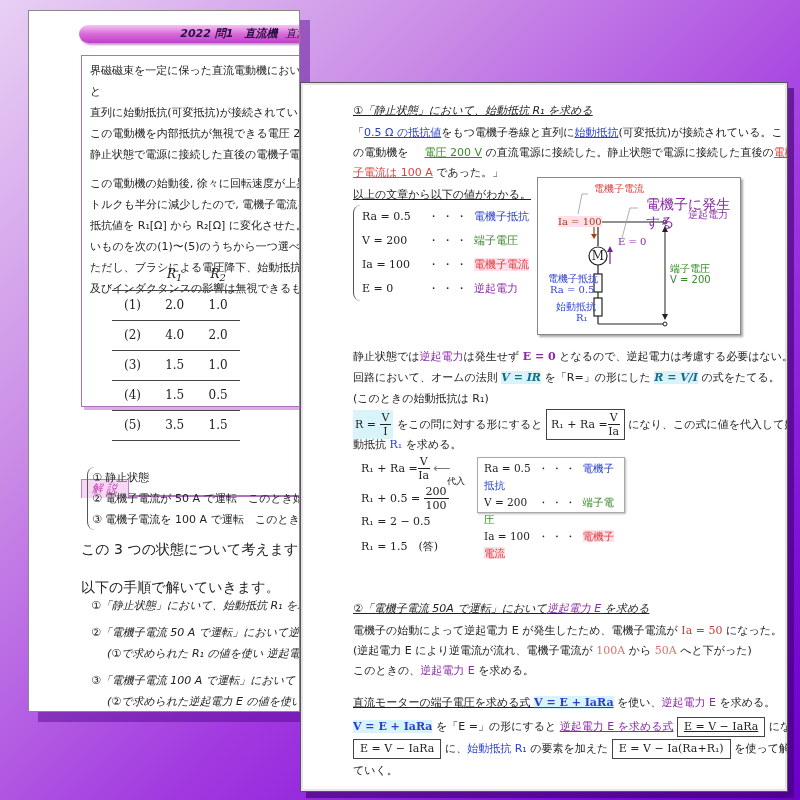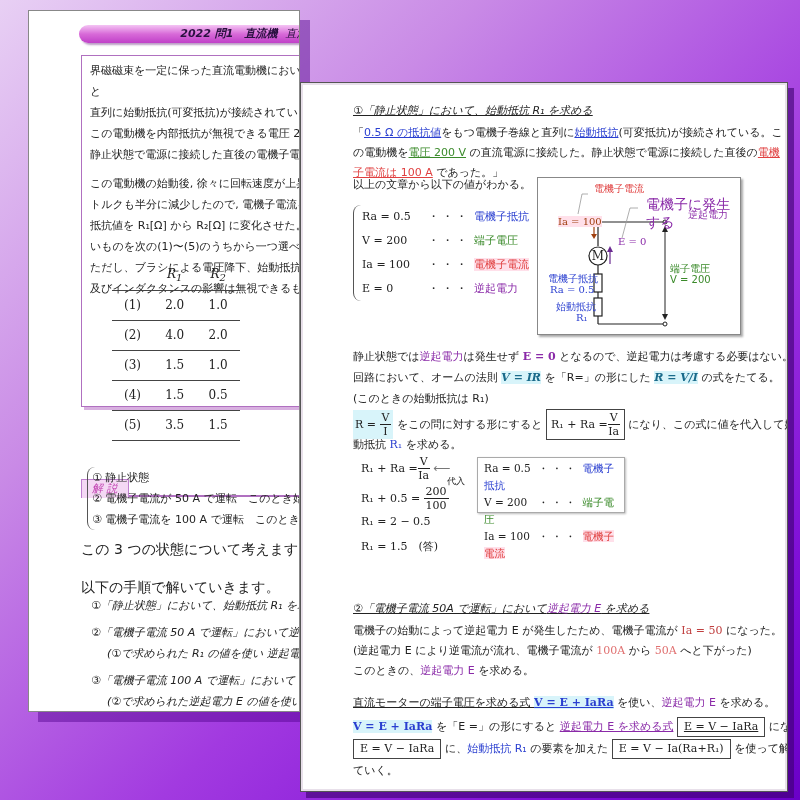--- a/index.html
+++ b/index.html
@@ -11,21 +11,21 @@
     color: #222;
   }
   .serif { font-family: "DejaVu Serif", "Liberation Serif", serif; }
   .blue { color: #2a3fd0; }
   .green { color: #3a8a2a; }
   .red { color: #e04040; }
   .purple { color: #8a2aa8; }
   .hl-red { background: #ffe0ea; }
   .hl-cyan { background: #d8f4fa; }
   .ul-blue { text-decoration: underline; text-decoration-color: #2a3fd0; }
-  .ul-green { text-decoration: underline; text-decoration-color: #3a8a2a; }
+  .ul-green { text-decoration: underline; text-decoration-color: #3a8a2a; margin-left: 16px; }
   .ul-red { text-decoration: underline; text-decoration-color: #e04040; }
   .ul { text-decoration: underline; }
   .boxed { border: 1px solid #444; padding: 0 6px; display: inline-block; line-height: 18px; }
 
   
   .page-back {
     position: absolute; left: 28px; top: 10px; width: 272px; height: 702px;
     background: #fff; border: 1px solid #888;
     box-shadow: 10px 10px 0 rgba(80,0,140,0.45);
     overflow: hidden;
@@ -177,21 +177,21 @@
     <div class="line" style="top:42px;">
       <span>「</span><span class="blue ul-blue">0.5 Ω の抵抗値</span><span>をもつ電機子巻線と直列に</span><span class="blue ul-blue">始動抵抗</span><span>(可変抵抗)が接続されている。こ</span>
     </div>
     <div class="line" style="top:62px;">
       <span>の電動機を</span><span class="green ul-green">電圧 200 V</span><span> の直流電源に接続した。静止状態で電源に接続した直後の</span><span class="red ul-red">電機</span>
     </div>
     <div class="line" style="top:82px;">
       <span class="red ul-red">子電流は 100 A</span><span> であった。」</span>
     </div>
 
-    <div class="line" style="top:94px;">以上の文章から以下の値がわかる。</div>
+    <div class="line" style="top:104px;text-decoration:underline;">以上の文章から以下の値がわかる。</div>
 
     <div class="values">
       <div><span class="k">Ra = 0.5</span><span class="dots">・・・</span><span class="blue">電機子抵抗</span></div>
       <div><span class="k">V = 200</span><span class="dots">・・・</span><span class="green">端子電圧</span></div>
       <div><span class="k">Ia = 100</span><span class="dots">・・・</span><span class="red hl-red">電機子電流</span></div>
       <div><span class="k">E = 0</span><span class="dots">・・・</span><span class="purple">逆起電力</span></div>
     </div>
 
     <div class="circuit">
       <svg width="204" height="158" viewBox="0 0 204 158">

